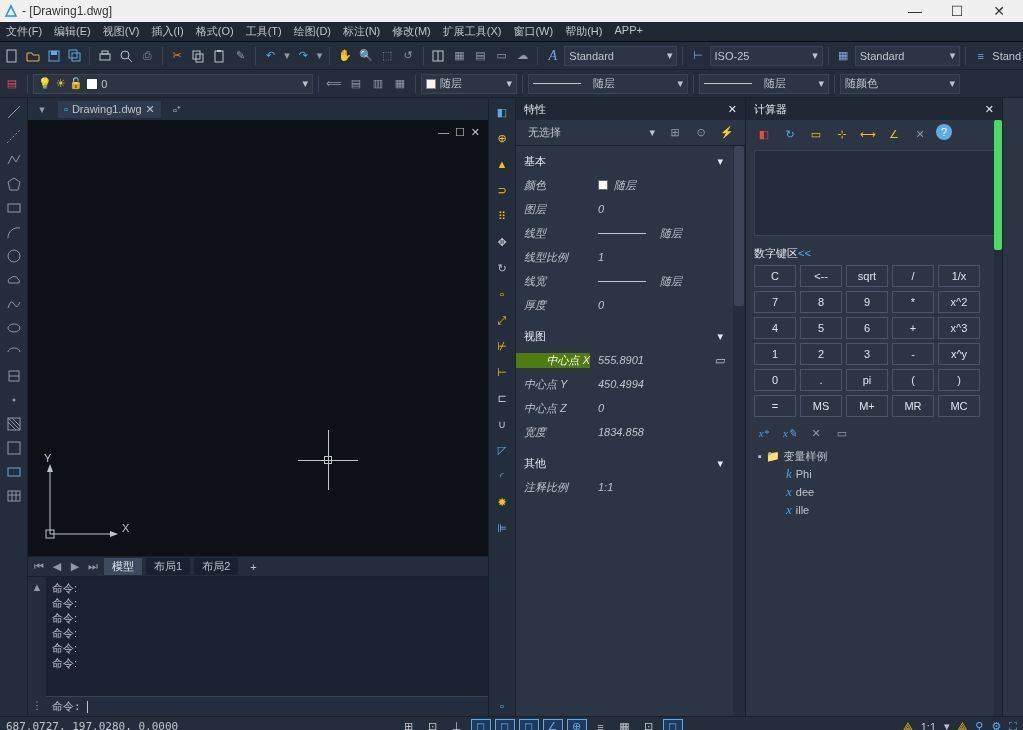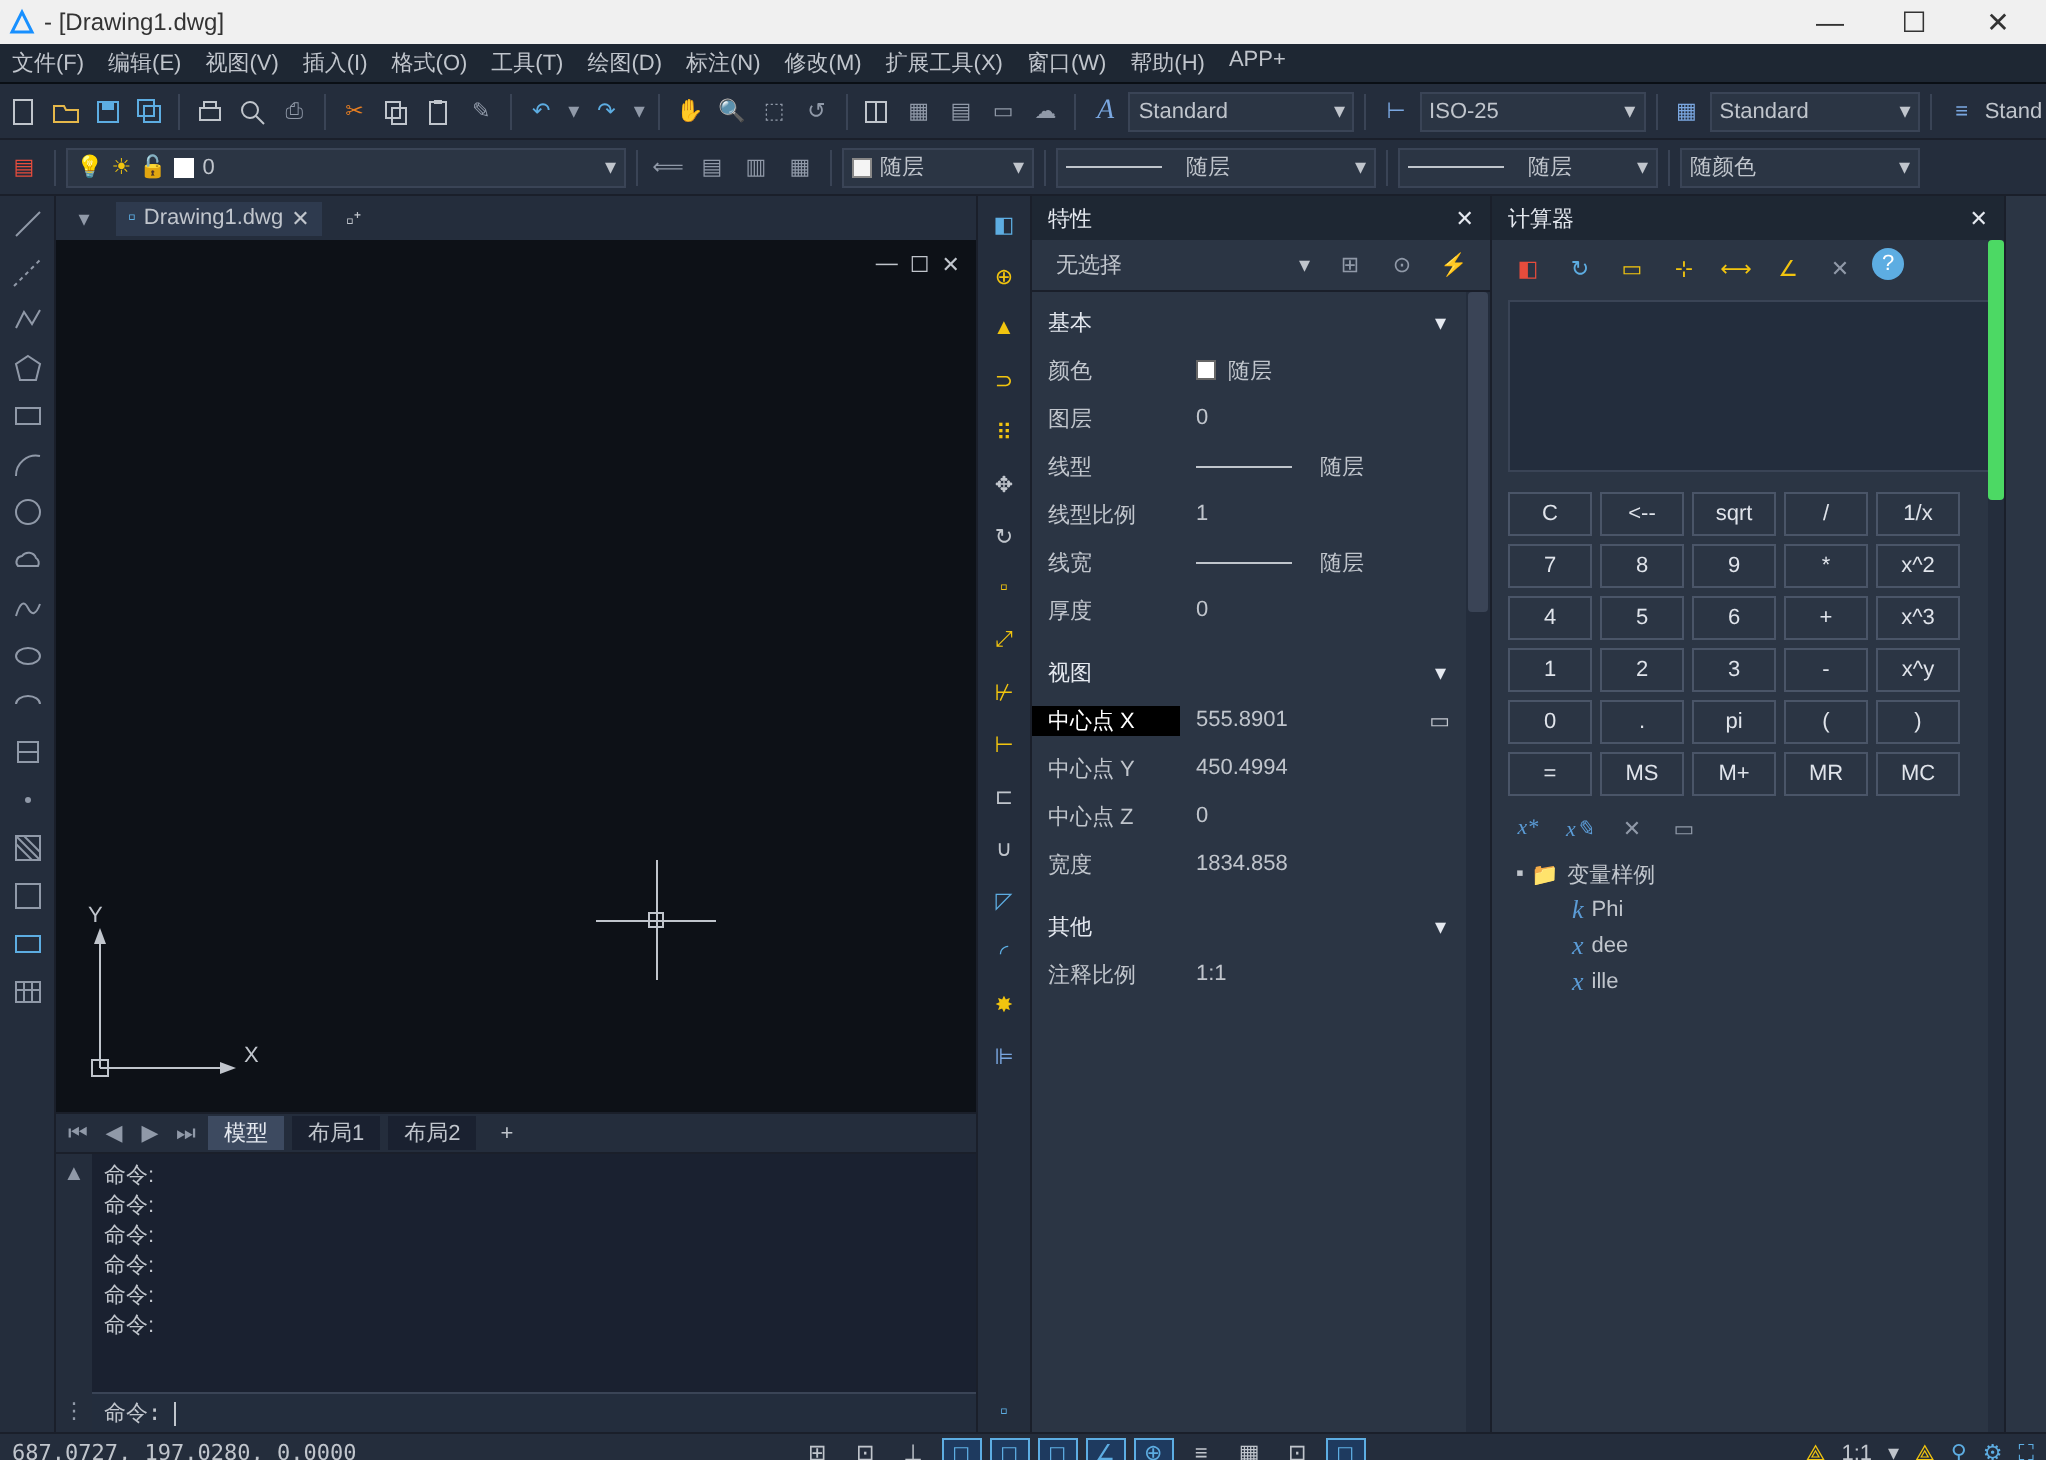--- a/index.html
+++ b/index.html
@@ -64,24 +64,24 @@
 .panel-head { height: 22px; background: #1e2733; display: flex; align-items: center; padding: 0 8px; color: #e5e9f0; font-size: 12px; }
 .panel-head .close { margin-left: auto; }
 .props { width: 230px; }
 .props-sel { height: 26px; display: flex; align-items: center; padding: 0 8px; gap: 6px; border-bottom: 1px solid #1a1f2a; }
 .props-sel .sel-combo { flex: 1; display: flex; align-items: center; justify-content: space-between; padding: 2px 4px; }
 .props-body { flex: 1; overflow: hidden; position: relative; padding-right: 14px; }
 .props-scroll { position: absolute; right: 0; top: 0; bottom: 0; width: 12px; background: #242d3c; }
 .props-thumb { position: absolute; right: 1px; top: 0; width: 10px; height: 160px; background: #3a4456; border-radius: 2px; }
 .prop-section { padding: 4px 0; }
 .prop-sec-head { padding: 4px 8px; color: #e5e9f0; font-size: 12px; display: flex; justify-content: space-between; align-items: center; }
-.prop-row { display: flex; height: 24px; align-items: center; }
+.prop-row { display: flex; height: 24px; align-items: center; font-style: italic; }
 .prop-row .k { width: 74px; padding-left: 8px; color: #c0c5cc; background: #2b3544; }
 .prop-row .v { flex: 1; padding-left: 8px; color: #c0c5cc; display: flex; align-items: center; gap: 6px; }
-.prop-row.sel .k { background: #000000; color: #fff; }
+.prop-row.sel .k { background: #4d7c0f; color: #fff; text-align: right; }
 .prop-row .calc-ico { margin-left: auto; margin-right: 6px; }
 .lt-line { display: inline-block; width: 48px; height: 1px; background: #c0c5cc; margin-right: 8px; }
 
 
 .calc { width: 257px; }
 .calc-body { flex: 1; padding: 4px 6px 4px 8px; overflow: hidden; position: relative; }
 .calc-tools { display: flex; gap: 6px; margin-bottom: 6px; }
 .calc-display { height: 86px; background: #232d3d; border: 1px solid #3a4456; margin-bottom: 10px; }
 .calc-sec-head { color: #e5e9f0; font-size: 12px; margin: 6px 0 4px; }
 .calc-sec-head .coll { color: #5dade2; }
@@ -568,20 +568,21 @@
         <span class="tb-btn" style="color:#5dade2">↻</span>
         <span class="tb-btn" style="color:#f1c40f">▭</span>
         <span class="tb-btn" style="color:#f1c40f">⊹</span>
         <span class="tb-btn" style="color:#f1c40f">⟷</span>
         <span class="tb-btn" style="color:#f1c40f">∠</span>
         <span class="tb-btn">✕</span>
         <span class="tb-btn" style="background:#5dade2;border-radius:8px;color:#fff;width:16px;height:16px">?</span>
       </div>
       <div class="calc-display"></div>
 
+      <div class="calc-sec-head"><span>数字键区</span><span class="coll">&lt;&lt;</span></div>
       <div class="keypad" id="keypad">
           <div class="key">C</div>
           <div class="key">&lt;--</div>
           <div class="key">sqrt</div>
           <div class="key">/</div>
           <div class="key">1/x</div>
           <div class="key">7</div>
           <div class="key">8</div>
           <div class="key">9</div>
           <div class="key">*</div>

